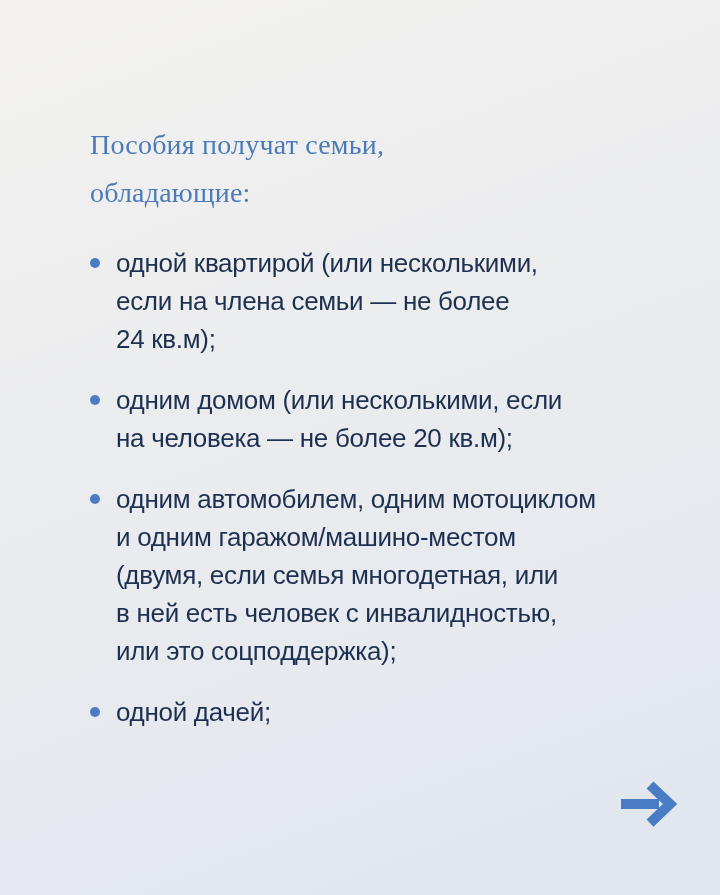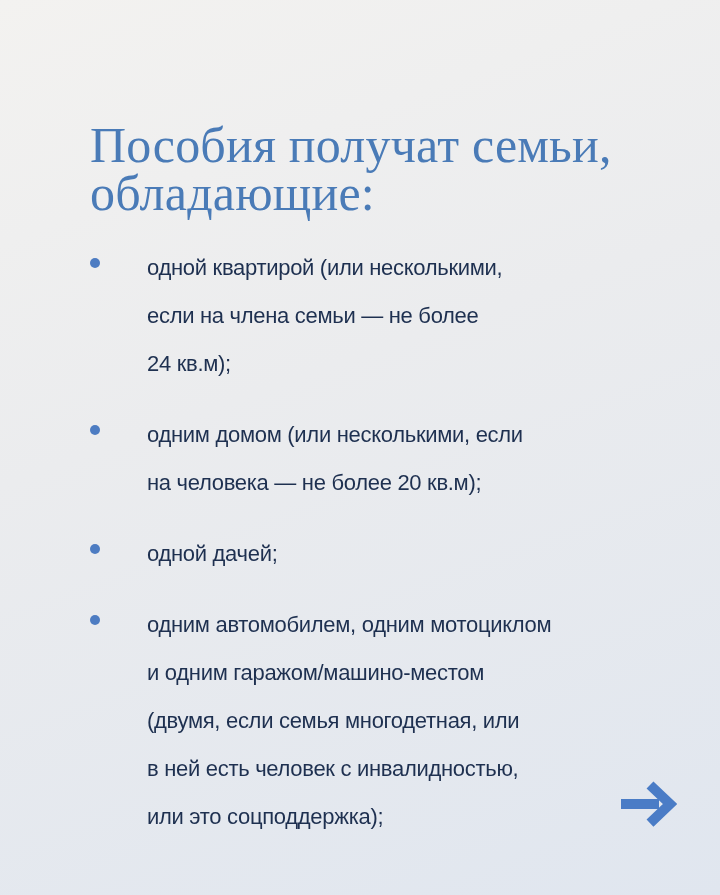--- a/index.html
+++ b/index.html
@@ -16,21 +16,21 @@
   }
   .content {
     position: absolute;
     top: 0; left: 0; right: 0; bottom: 0;
     padding: 121px 38px 0 90px;
     box-sizing: border-box;
   }
   .title {
     font-family: "Liberation Serif", "DejaVu Serif", serif;
     font-weight: 400;
-    font-size: 50px;
+    font-size: 28px;
     line-height: 48px;
     color: var(--title-blue, #4a7bb7);
     white-space: pre-line;
     margin: 0 0 27px 0;
     letter-spacing: 0.2px;
   }
   .bullet-list {
     margin: 0;
     padding: 0;
     list-style: none;
@@ -42,26 +42,25 @@
   }
   .bullet-dot {
     flex: 0 0 auto;
     width: 10px;
     height: 10px;
     border-radius: 50%;
     background: var(--bullet-blue, #4d7cc2);
     margin: 14px 16px 0 0;
   }
   .bullet-text {
-    font-size: 22px;
-    line-height: 48px;
+    font-size: 26px;
+    line-height: 38px;
     letter-spacing: -0.3px;
     color: var(--text-navy, #1e3050);
     white-space: pre-line;
-    margin-left: 31px;
   }
   .next-button {
     position: absolute;
     left: 618px;
     top: 776px;
     width: 60px;
     height: 56px;
     display: flex;
     align-items: center;
     justify-content: center;
@@ -90,29 +89,29 @@
 если на члена семьи — не более
 24 кв.м);</span>
       </li>
       <li class="bullet-item">
         <span class="bullet-dot"></span>
         <span class="bullet-text">одним домом (или несколькими, если
 на человека — не более 20 кв.м);</span>
       </li>
       <li class="bullet-item">
         <span class="bullet-dot"></span>
-        <span class="bullet-text">одной дачей;</span>
-      </li>
-      <li class="bullet-item">
-        <span class="bullet-dot"></span>
         <span class="bullet-text">одним автомобилем, одним мотоциклом
 и одним гаражом/машино-местом
 (двумя, если семья многодетная, или
 в ней есть человек с инвалидностью,
 или это соцподдержка);</span>
+      </li>
+      <li class="bullet-item">
+        <span class="bullet-dot"></span>
+        <span class="bullet-text">одной дачей;</span>
       </li>
     </ul>
   </div>
 
   <button class="next-button">
     <span>
       <svg width="58" height="52" viewBox="0 0 58 52" aria-hidden="true">
         <g stroke="#4a7cc6" stroke-width="10" fill="none" stroke-linecap="butt" stroke-linejoin="miter">
           <line x1="2" y1="26" x2="40" y2="26"></line>
           <polyline points="31,7 51,26 31,45"></polyline>

